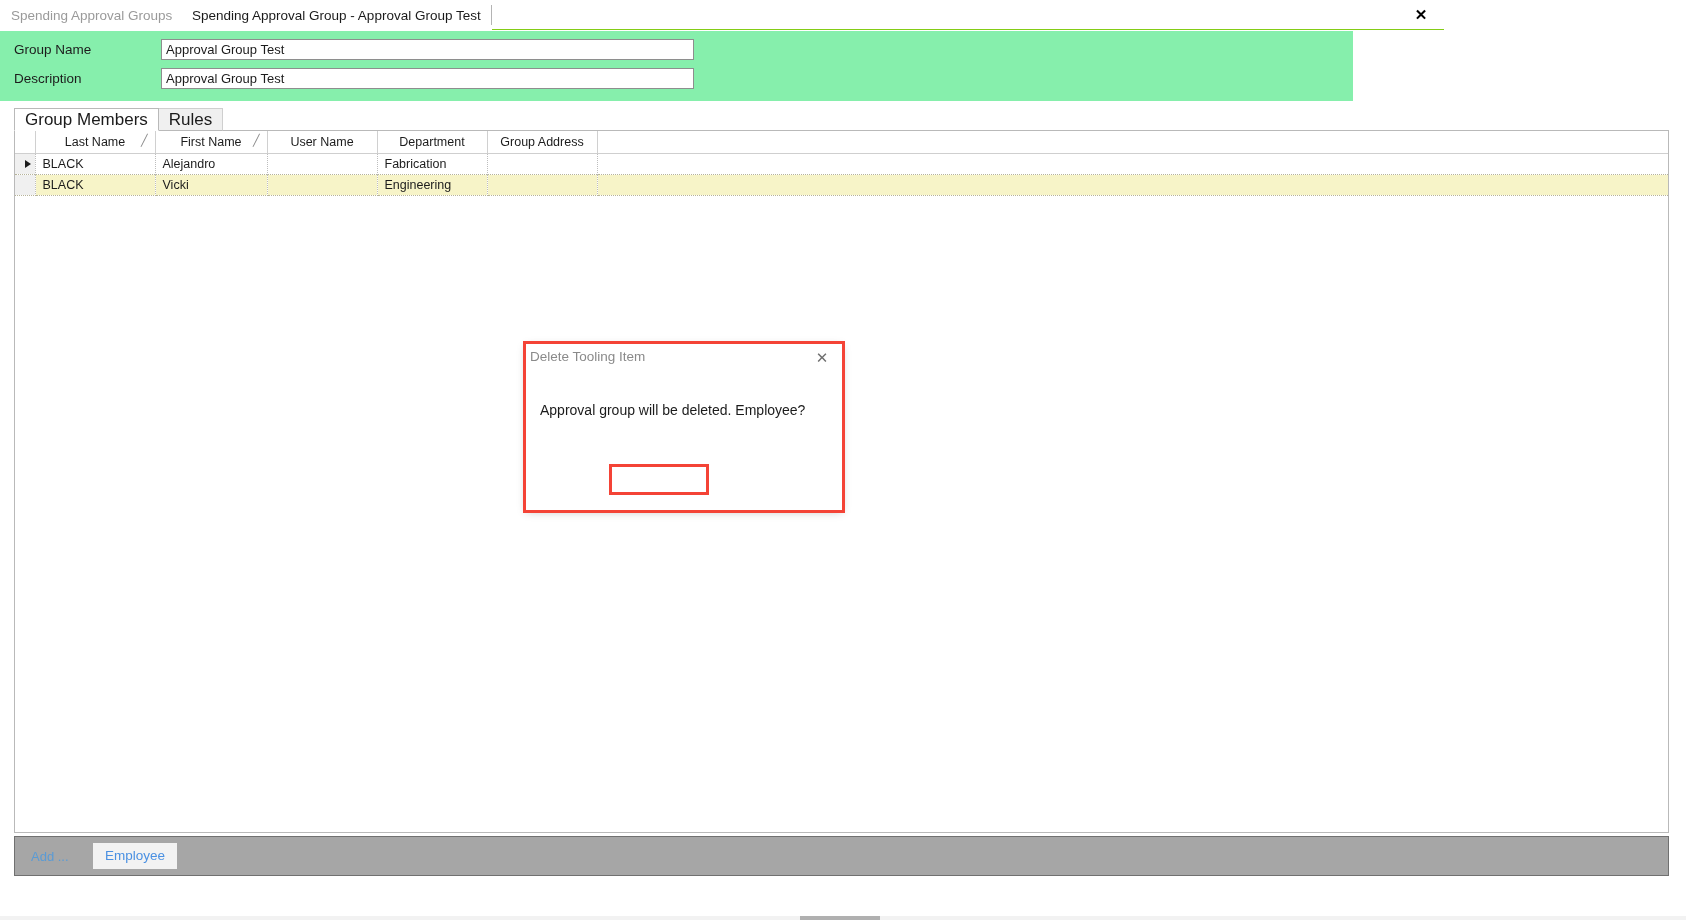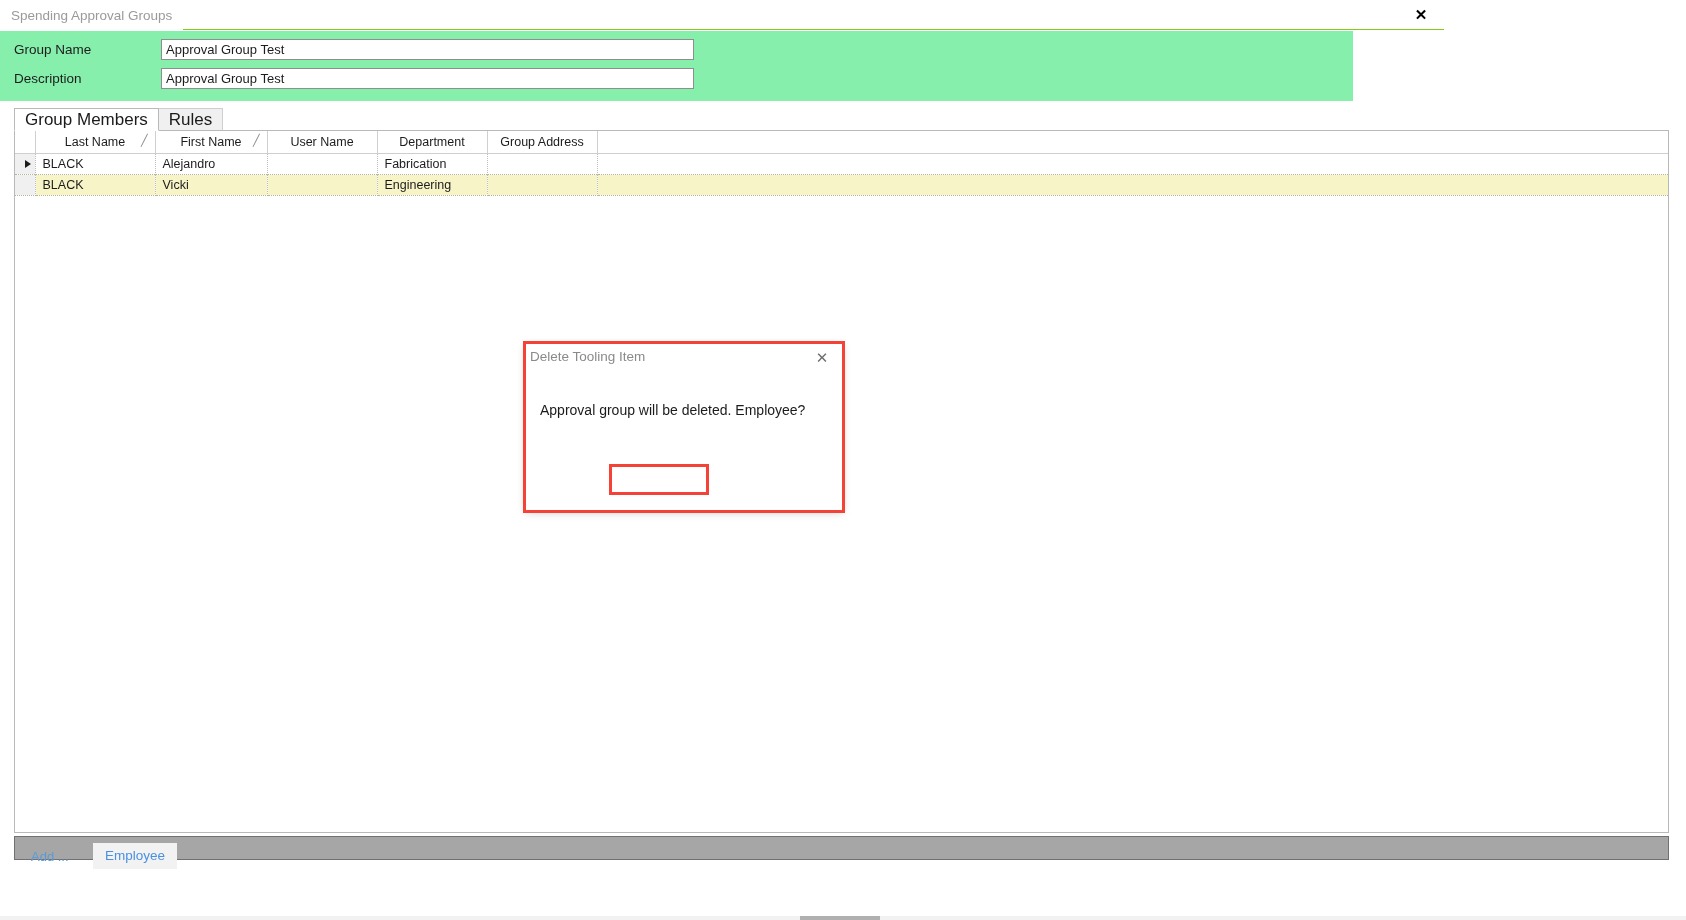--- a/index.html
+++ b/index.html
@@ -239,21 +239,21 @@
   .col-dept   { width: 110px; }
   .col-email  { width: 110px; }
   .col-rest   { width: auto; border-right: none !important; }
 
   
   #bottom-bar {
     position: absolute;
     left: 14px;
     top: 836px;
     width: 1655px;
-    height: 24px;
+    height: 40px;
     background: #a6a6a6;
     border: 1px solid #707070;
     box-sizing: border-box;
   }
   #add-label {
     position: absolute;
     left: 16px;
     top: 12px;
     font-size: 13px;
     color: #5a9bd5;
@@ -413,20 +413,23 @@
   }
 </style>
 </head>
 <body>
 
 <div id="app-window">
 
   <div id="tabstrip">
     <div class="top-tab inactive" style="left:0px;">
       <span>Spending Approval Groups</span>
+    </div>
+    <div class="top-tab active" style="left:181px;">
+      <span>Spending Approval Group - Approval Group Test</span>
     </div>
     <div id="window-close">✕</div>
   </div>
   <div id="tabstrip-underline"></div>
 
   <div id="form-area">
     <div class="form-row-label" style="top:11px;">Group Name</div>
     <input class="form-input" style="top: 8px;" type="text" value="Approval Group Test">
 
     <div class="form-row-label" style="top:40px;">Description</div>

